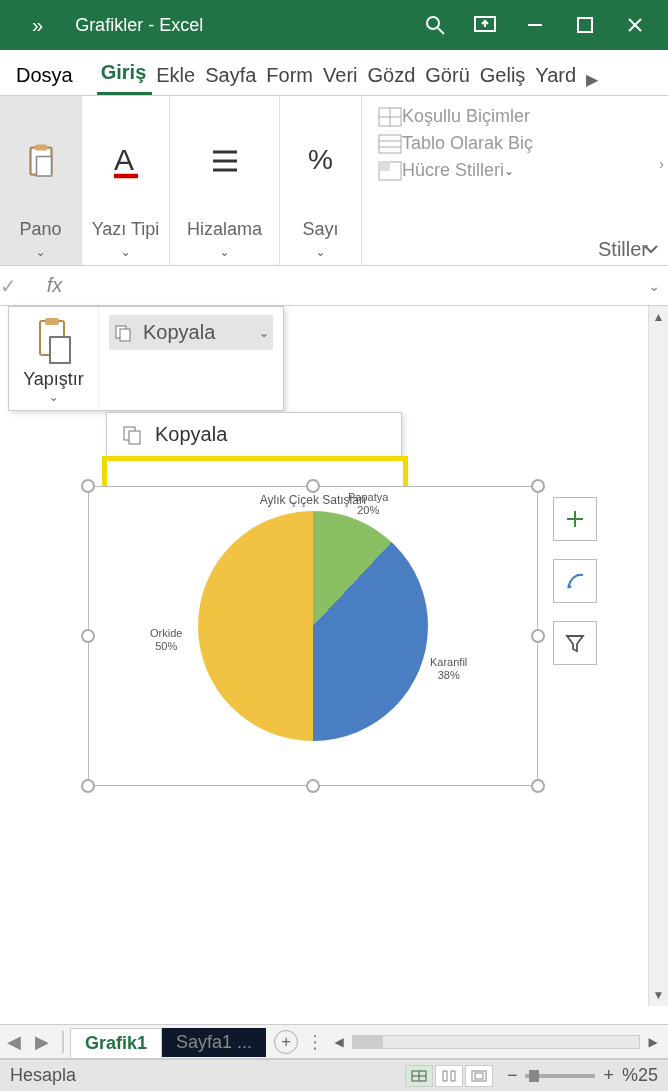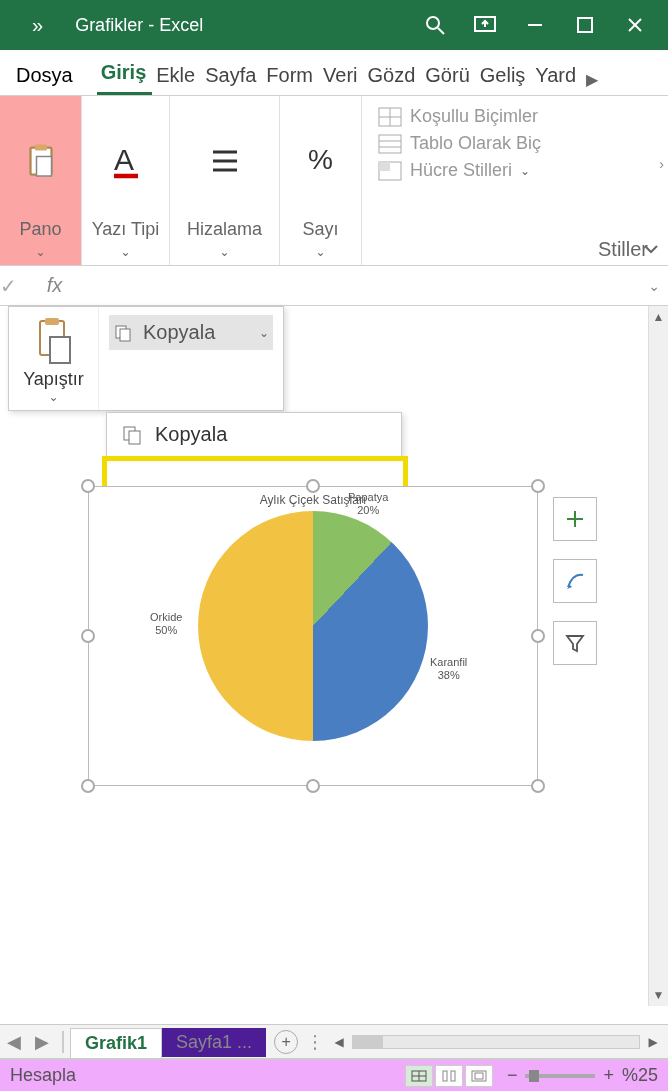--- a/index.html
+++ b/index.html
@@ -22,21 +22,21 @@
 
   
   .ribbon { height: 170px; display: flex; border-bottom: 1px solid #d0d0d0; background: #fff; position: relative;}
   .group { border-right: 1px solid #e0e0e0; padding: 6px 8px 4px 8px; display: flex; flex-direction: column; justify-content: space-between; }
   .grp-body { flex:1; display:flex; align-items:center; justify-content:center; flex-direction:column;}
   .grp-label { font-size: 18px; color: #666; text-align: center; padding-top: 2px;}
   .big-icon { width: 36px; height: 36px; margin: 6px auto 4px auto; display:block;}
   .dropdown-caret { font-size: 12px; color:#666;}
 
   .styles-list { display:flex; flex-direction:column; gap:6px; padding: 4px 8px; color:#999;}
-  .styles-item { display:flex; align-items:center; gap:8px; font-size:18px;}
+  .styles-item { display:flex; align-items:center; gap:0; font-size:18px;}
   .styles-item svg { flex-shrink:0; }
   .styles-label-row { text-align:right; padding-right:12px; color:#666; font-size:20px; padding-top:2px;}
 
   .ribbon-collapse { position:absolute; right:8px; bottom:4px; }
 
   
   .fx-row { height: 40px; border-bottom: 1px solid #d0d0d0; display:flex; align-items:center; gap: 30px; padding-right:8px; color:#888; font-size:20px; justify-content:flex-end; background:#fff;}
   .fx-row .fx { font-style: italic; }
 
   
@@ -76,29 +76,29 @@
   .copy-submenu { position:absolute; left:106px; top:106px; width:296px; background:#fff; border:1px solid #ccc; box-shadow: 2px 2px 6px rgba(0,0,0,0.15);}
   .sub-item { display:flex; align-items:center; gap:12px; padding:10px 14px; font-size:20px; color:#333;}
   .highlight-box { position:absolute; left:102px; top:150px; width:306px; height:58px; border:5px solid #f2d900; pointer-events:none;}
   .cursor-arrow { position:absolute; left:400px; top:190px;}
 
   
   .tabs-row { position:absolute; bottom:32px; left:0; right:0; height:35px; background:#f3f3f3; display:flex; align-items:center; border-top:1px solid #ccc;border-bottom:1px solid #ccc; font-size:18px;}
   .tabs-row .navbtn { width:28px; text-align:center; color:#888;}
   .sheet-tab { padding:4px 14px; background:#fff; border:1px solid #ccc; border-bottom:none; margin-top:2px;}
   .sheet-tab.active { font-weight:bold; color:#217346;}
-  .sheet-tab.inactive { color:#888; background:#4c1d95; border:none;}
+  .sheet-tab.inactive { color:#888; background:#0f172a; border:none;}
   .add-sheet { width:24px;height:24px;border:1px solid #aaa;border-radius:50%;display:flex;align-items:center;justify-content:center;margin:0 8px;font-size:16px;color:#666;}
   .hscroll { flex:1; display:flex; align-items:center; padding:0 6px; gap:4px;}
   .hscroll .track{flex:1;height:14px;background:#e8e8e8;border:1px solid #ccc;position:relative;}
   .hscroll .thumb{position:absolute;left:0;top:0;bottom:0;width:30px;background:#ccc;}
   .hscroll .btn{width:18px;text-align:center;color:#666;font-size:12px;}
 
   
-  .statusbar { position:absolute; bottom:0; left:0; right:0; height:32px; background:#f0abfc; display:flex; align-items:center; padding:0 10px; font-size:18px; color:#555; border-top:1px solid #ccc;}
+  .statusbar { position:absolute; bottom:0; left:0; right:0; height:32px; background:#e5e5e5; display:flex; align-items:center; padding:0 10px; font-size:18px; color:#555; border-top:1px solid #ccc;}
   .statusbar .views { display:flex; gap:2px; margin-left:auto;}
   .view-btn { width:28px; height:22px; border:1px solid #ccc; display:flex; align-items:center; justify-content:center; background:#fff;}
   .view-btn.active{background:#d8ead8;}
   .zoom { display:flex; align-items:center; gap:8px; margin-left:14px;}
   .zoom-track { width:70px; height:4px; background:#aaa; position:relative;}
   .zoom-thumb { position:absolute; left:4px; top:-4px; width:10px; height:12px; background:#888;}
 </style>
 </head>
 <body>
 
@@ -146,21 +146,21 @@
   <div class="tab">Form</div>
   <div class="tab">Veri</div>
   <div class="tab">Gözd</div>
   <div class="tab">Görü</div>
   <div class="tab">Geliş</div>
   <div class="tab">Yard</div>
   <div class="nav-arrow">▶</div>
 </div>
 
 <div class="ribbon">
-  <div class="group" style="width:82px;background:#fca5a5;">
+  <div class="group" style="width:82px;background:#e5e5e5;">
     <div class="grp-body">
       <svg class="big-icon" viewBox="0 0 24 24">
           <rect x="5" y="3" width="14" height="18" rx="1" fill="#fff" stroke="#b08850" stroke-width="1.5"></rect>
           <rect x="8" y="1" width="8" height="4" rx="1" fill="#d9a766"></rect>
           <rect x="9" y="9" width="10" height="13" fill="#fff" stroke="#888"></rect>
         </svg>
     </div>
     <div class="grp-label"><span>Pano</span><br><span class="dropdown-caret">⌄</span></div>
   </div>
   <div class="group" style="width:88px">
@@ -285,21 +285,21 @@
     <div class="handle h-ml"></div>
     <div class="handle h-mr"></div>
     <div class="handle h-bl"></div>
     <div class="handle h-bm"></div>
     <div class="handle h-br"></div>
 
     <div class="chart-title">Aylık Çiçek Satışları</div>
     <div class="pie-wrap">
       <div class="slice-label" style="left:150px; top:-20px;"><span>Papatya</span><br><span>20</span><span>%</span></div>
       <div class="slice-label" style="left:232px; top:145px;"><span>Karanfil</span><br><span>38</span><span>%</span></div>
-      <div class="slice-label" style="left:-48px; top:100px;"><span>Orkide</span><br><span>50</span><span>%</span></div>
+      <div class="slice-label" style="left:-48px; top:116px;"><span>Orkide</span><br><span>50</span><span>%</span></div>
     </div>
 
     <div class="chart-btns">
       <div class="chart-btn">
           <svg width="24" height="24">
             <line x1="12" y1="4" x2="12" y2="20" stroke="#3a8a3a" stroke-width="2"></line>
             <line x1="4" y1="12" x2="20" y2="12" stroke="#3a8a3a" stroke-width="2"></line>
           </svg>
         </div>
       <div class="chart-btn">

